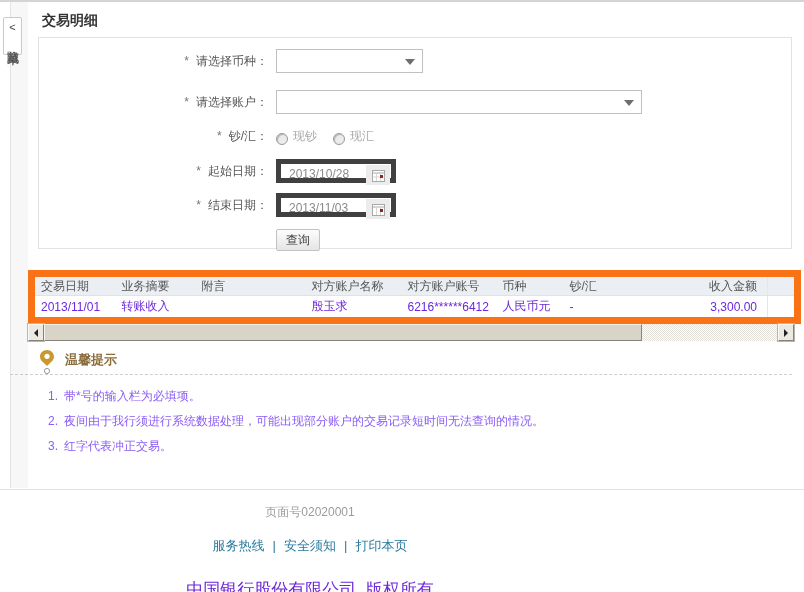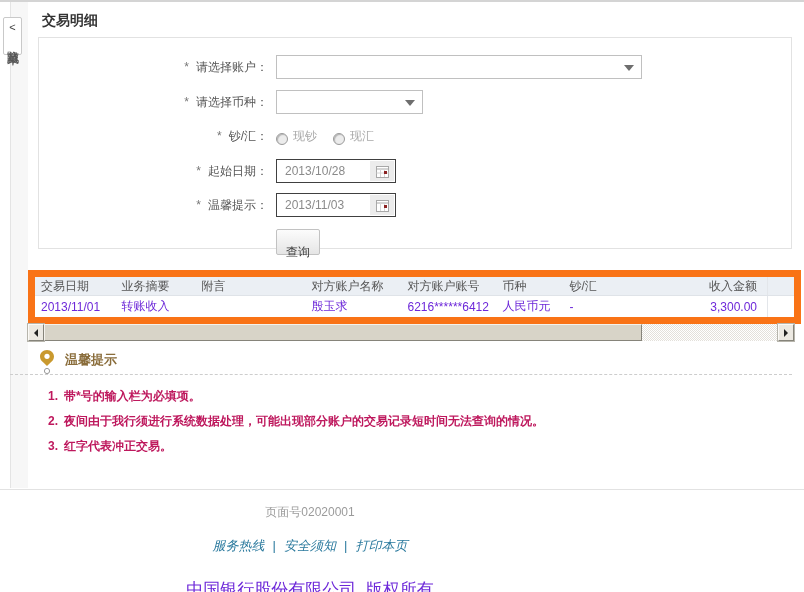--- a/index.html
+++ b/index.html
@@ -26,25 +26,25 @@
   .selectbox { position:relative; height:24px; line-height:22px; border:1px solid #c0c0c0; background:#fff; padding:0 22px 0 6px; color:#333; white-space:pre; overflow:hidden; cursor:pointer; }
   .selectbox .arr { position:absolute; right:7px; top:9px; width:0; height:0; border-left:5px solid transparent; border-right:5px solid transparent; border-top:6px solid #6e6e6e; }
   .sel-account { width:366px; }
   .sel-currency { width:147px; }
 
   .radio-group { display:flex; align-items:center; }
   .radio-item { display:flex; align-items:flex-end; margin-right:16px; cursor:default; }
   .radio-circle { width:12px; height:12px; border-radius:50%; background:#ececec; border:1px solid #9a9a9a; box-shadow:inset 1px 1px 1px #b5b5b5; margin-right:5px; }
   .radio-label { color:#a8a8a8; }
 
-  .datebox { position:relative; width:120px; height:24px; border:1px solid #404040; background:#fff; display:flex; align-items:center; }
+  .datebox { position:relative; width:120px; height:24px; border:5px solid #404040; background:#fff; display:flex; align-items:flex-start; }
   .datebox input { border:0; outline:none; width:92px; height:20px; padding-left:8px; font-size:12px; color:#8a8a8a; font-family:inherit; background:transparent; }
   .cal-btn { position:absolute; right:1px; top:1px; width:24px; height:20px; background:#ececec; display:flex; align-items:center; justify-content:center; cursor:pointer; }
 
-  .btn { display:inline-block; height:22px; line-height:20px; padding:12px 9px; background:linear-gradient(#fcfcfc,#e5e5e5); border:1px solid #c2c2c2; border-radius:2px; color:#3c3c3c; font-size:12px; text-align:center; cursor:pointer; }
+  .btn { display:inline-block; height:22px; line-height:20px; padding:0 9px; background:linear-gradient(#fcfcfc,#e5e5e5); border:1px solid #c2c2c2; border-radius:2px; color:#3c3c3c; font-size:12px; text-align:center; cursor:pointer; }
   .btn.big { height:24px; line-height:22px; padding:0 16px; }
   .btn.disabled { color:#bfbfbf; cursor:default; }
 
   
   .tx-table { margin-top:21px; width:766px; border-collapse:collapse; table-layout:fixed; border:7px solid #f97316; }
   .tx-table th { background:#ebeff4; color:#555; font-weight:normal; height:22px; text-align:left; padding-left:6px; border-bottom:1px solid #dfe3e8; }
   .tx-table td { height:25px; color:#6d28d9; padding-left:6px; background:#fff; }
   .tx-table th.num, .tx-table td.num { text-align:right; padding-right:10px; }
   .tx-table .tailcol { border-left:1px solid #e3e6ea; }
 
@@ -61,30 +61,30 @@
   .pager .seg { white-space:pre; margin-left:10px; }
   .pager .lnk { cursor:pointer; }
   .jump-input { width:24px; height:20px; border:1px solid #919191; margin:0 5px; font-size:12px; padding:0 2px; font-family:inherit; }
   .pager .btn { margin-left:12px; min-width:54px; }
 
   
   .tips { position:relative; margin:9px 12px 0 0; }
   .tips-header { padding-left:37px; font-size:13px; font-weight:bold; color:#8a6d3b; line-height:20px; }
   .tips-sep { border-top:1px dashed #cdcdcd; margin:4px 0 0 -18px; }
   .pin-svg { position:absolute; left:11px; top:-1px; }
-  .tips-list { margin-top:9px; padding-left:20px; color:#be185d; list-style:none;font-weight:bold; }
+  .tips-list { margin-top:9px; padding-left:20px; color:#8b5cf6; list-style:none; }
   .tips-list li { line-height:25px; }
   .tips-list .tnum { margin-right:6px; }
 
   
   .footer { position:absolute; left:0; top:487px; width:804px; height:105px; border-top:1px solid #e2e2e2; background:#fff; }
   .footer-inner { width:620px; text-align:center; }
   .page-number { margin-top:14px; color:#9b9b9b; }
   .footer-links { margin-top:16px; font-size:13px; color:#2b7a9e; }
-  .footer-links .flink { color:#2b7a9e; cursor:pointer; text-decoration:none;font-style:italic; }
+  .footer-links .flink { color:#2b7a9e; cursor:pointer; text-decoration:none; }
   .footer-links .fsep { margin:0 8px; }
   .copyright { margin-top:23px; font-size:17px; color:#6d28d9; white-space:pre; }
 
   .mt17{margin-top:17px}.mt11{margin-top:11px}.mt14{margin-top:14px}.mt10{margin-top:10px}.mt12{margin-top:12px}
   .btnrow { padding-left:237px; }
 </style>
 </head>
 <body>
 
 <div class="page">
@@ -93,38 +93,38 @@
   <div class="menu-tab">
     <span class="chev">&lt;</span>
     <span class="vtxt">隐藏菜单</span>
   </div>
 
   <div class="content">
     <div class="page-title">交易明细</div>
 
     <div class="form-panel">
 
-      <div class="frow mt17">
-        <div class="flabel">
-          <span class="star">*</span><span>请选择账户：</span>
-        </div>
-        <div class="fctrl">
-          <div class="selectbox sel-account">
+      <div class="frow mt11">
+        <div class="flabel">
+          <span class="star">*</span><span>请选择币种：</span>
+        </div>
+        <div class="fctrl">
+          <div class="selectbox sel-currency">
             
             <span class="arr"></span>
           </div>
         </div>
       </div>
 
-      <div class="frow mt11">
-        <div class="flabel">
-          <span class="star">*</span><span>请选择币种：</span>
-        </div>
-        <div class="fctrl">
-          <div class="selectbox sel-currency">
+      <div class="frow mt17">
+        <div class="flabel">
+          <span class="star">*</span><span>请选择账户：</span>
+        </div>
+        <div class="fctrl">
+          <div class="selectbox sel-account">
             
             <span class="arr"></span>
           </div>
         </div>
       </div>
 
       <div class="frow mt14">
         <div class="flabel">
           <span class="star">*</span><span>钞/汇：</span>
         </div>
@@ -156,21 +156,21 @@
                 <line x1="0.5" y1="8" x2="12.5" y2="8" stroke="#d6d6d6"></line>
                 <rect x="8" y="6" width="3" height="3" fill="#8c2222"></rect>
               </svg>
             </span>
           </div>
         </div>
       </div>
 
       <div class="frow mt10">
         <div class="flabel">
-          <span class="star">*</span><span>温馨提示：</span>
+          <span class="star">*</span><span>结束日期：</span>
         </div>
         <div class="fctrl">
           <div class="datebox">
             <input type="text" value="2013/11/03" style="">
             <span class="cal-btn">
               <svg width="13" height="13" viewBox="0 0 13 13">
                 <rect x="0.5" y="1.5" width="12" height="11" fill="#fff" stroke="#a8a8a8"></rect>
                 <line x1="0.5" y1="4" x2="12.5" y2="4" stroke="#a8a8a8"></line>
                 <line x1="4.5" y1="4" x2="4.5" y2="12" stroke="#d6d6d6"></line>
                 <line x1="8.5" y1="4" x2="8.5" y2="12" stroke="#d6d6d6"></line>

